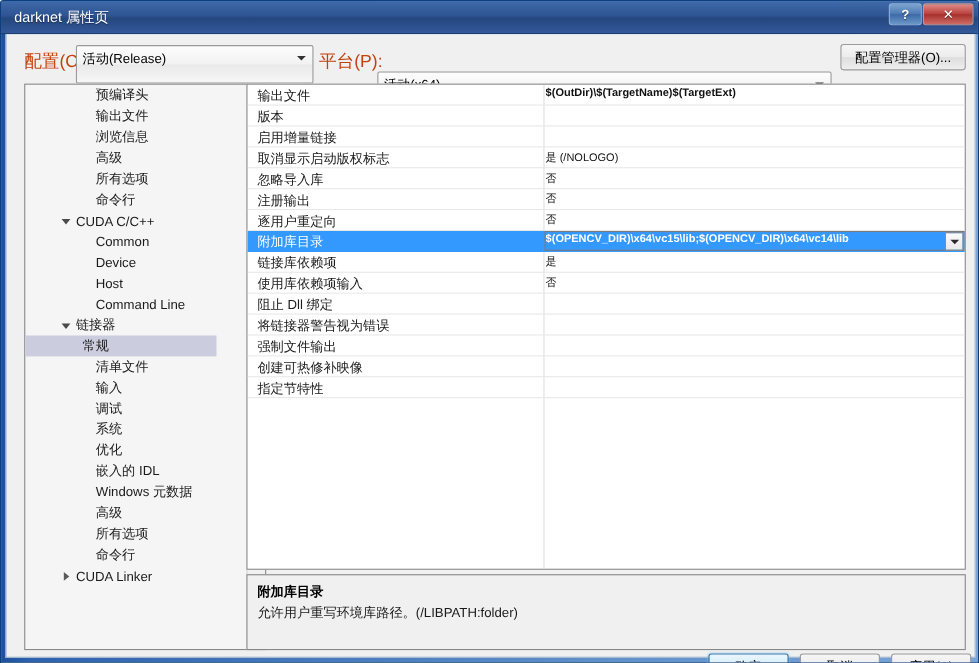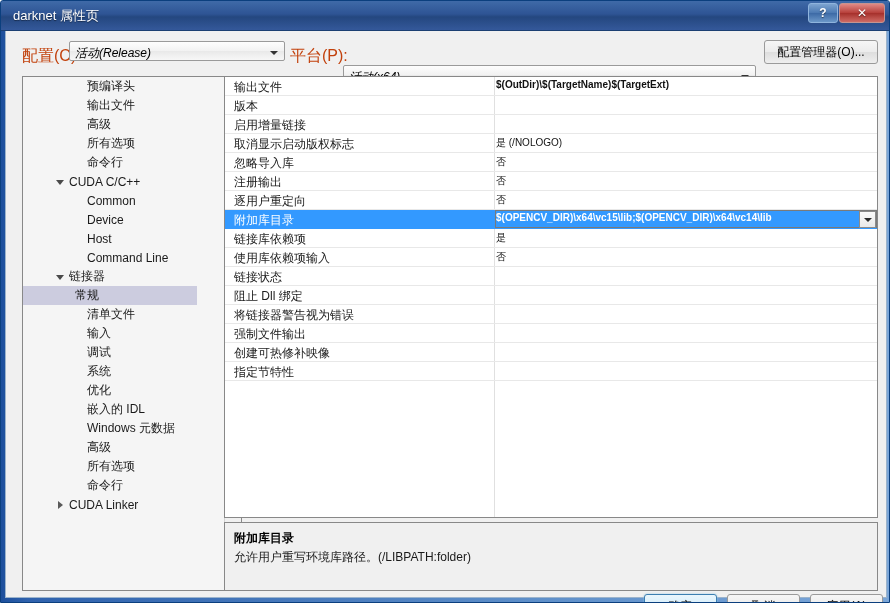--- a/index.html
+++ b/index.html
@@ -87,27 +87,26 @@
     position: absolute;
     font-size: 16px;
     color: #c2410c;
     white-space: nowrap;
   }
   .lbl-config { left: 16px; top: 15px; }
   .lbl-platform { left: 284px; top: 15px; }
 
   .combo {
     position: absolute;
-    height: 20px;
+    height: 35px;
     box-sizing: border-box;
     background: linear-gradient(to bottom, #fdfdfd 0%, #f2f2f2 48%, #e9e9e9 52%, #f7f7f7 100%);
     border: 1px solid #9a9a9a;
     border-radius: 2px;
     cursor: pointer;
-    font-style: italic;
   }
   .combo-text {
     position: absolute;
     left: 5px; top: 3px;
     font-size: 12px;
     color: #000000;
     white-space: nowrap;
     overflow: hidden;
   }
   .combo-arrow {
@@ -387,20 +386,23 @@
       <div class="btn" id="btn-config-manager">配置管理器(O)...</div>
     </div>
 
     <div class="tree-panel">
       <div class="tree-inner" id="tree-inner">
           <div class="tree-item">
             <span class="tree-label" style="left: 64px;">预编译头</span>
           </div>
           <div class="tree-item">
             <span class="tree-label" style="left: 64px;">输出文件</span>
+          </div>
+          <div class="tree-item">
+            <span class="tree-label" style="left: 64px;">浏览信息</span>
           </div>
           <div class="tree-item">
             <span class="tree-label" style="left: 64px;">高级</span>
           </div>
           <div class="tree-item">
             <span class="tree-label" style="left: 64px;">所有选项</span>
           </div>
           <div class="tree-item">
             <span class="tree-label" style="left: 64px;">命令行</span>
           </div>
@@ -526,24 +528,20 @@
           </div>
           <div class="prow">
             <span class="pname">链接库依赖项</span>
             <span class="pval">是</span>
           </div>
           <div class="prow">
             <span class="pname">使用库依赖项输入</span>
             <span class="pval">否</span>
           </div>
           <div class="prow">
-            <span class="pname">链接状态</span>
-            <span class="pval"></span>
-          </div>
-          <div class="prow">
             <span class="pname">阻止 Dll 绑定</span>
             <span class="pval"></span>
           </div>
           <div class="prow">
             <span class="pname">将链接器警告视为错误</span>
             <span class="pval"></span>
           </div>
           <div class="prow">
             <span class="pname">强制文件输出</span>
             <span class="pval"></span>

